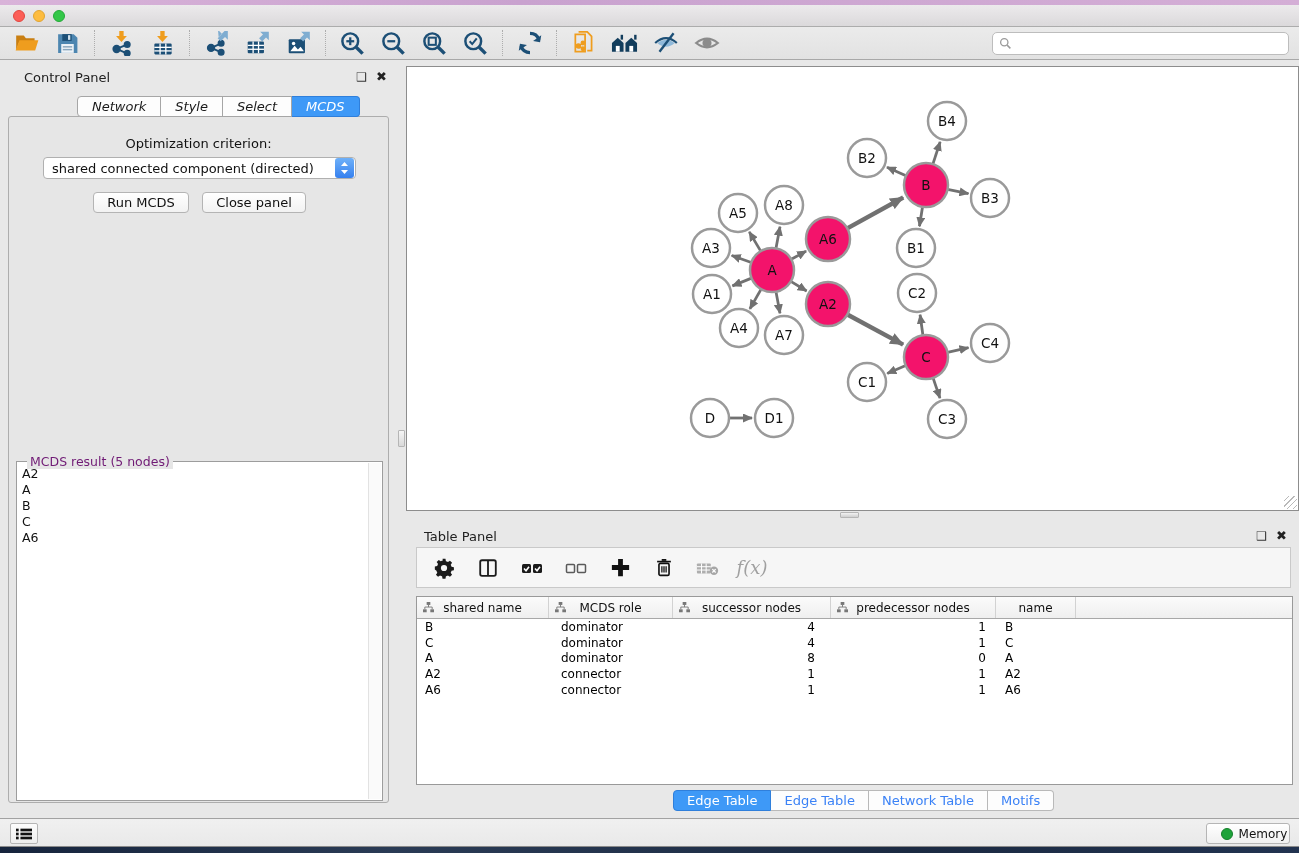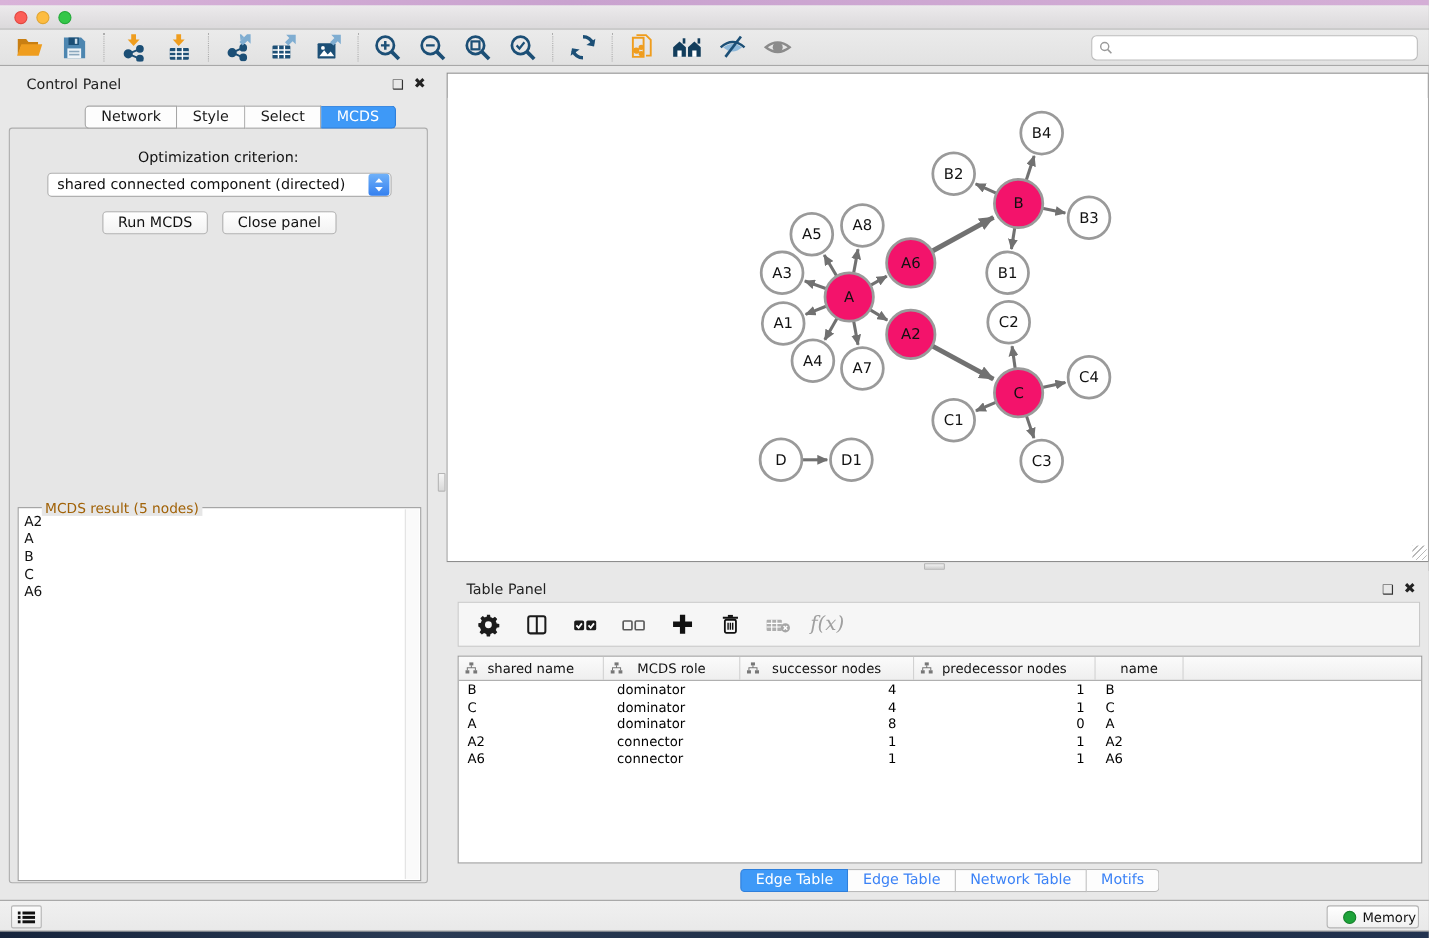--- a/index.html
+++ b/index.html
@@ -35,21 +35,21 @@
     display:flex; align-items:center; padding:0 6px; }
   .searchbox input { border:none; outline:none; flex:1; font-size:12px; margin-left:5px;
     font-family:"DejaVu Sans","Liberation Sans",sans-serif; background:transparent; }
   
   .control-panel { position:absolute; left:0; top:60px; width:397px; height:758px; background:#e8e8e8; }
   .panel-head { position:absolute; left:0; top:0; width:100%; height:30px; }
   .panel-title { position:absolute; left:24px; top:10px; font-size:13px; color:#222; }
   .panel-icons { position:absolute; right:10px; top:9px; display:flex; gap:9px; align-items:center; }
   .float-glyph { font-size:12px; color:#333; cursor:pointer; }
   .close-glyph { font-size:13px; color:#222; font-weight:bold; cursor:pointer; }
-  .cp-tabs { position:absolute; left:77px; top:36px; height:21px; display:flex; z-index:2; }
+  .cp-tabs { position:absolute; left:77px; top:36px; height:21px; display:flex; z-index:2;font-style:italic; }
   .cp-tab { height:21px; padding:0 14px; background:#fdfdfd; border:1px solid #a6a6a6; border-left:none;
     font-size:13px; display:flex; align-items:center; cursor:pointer; color:#1a1a1a; }
   .cp-tab:first-child { border-left:1px solid #a6a6a6; border-radius:4px 0 0 4px; }
   .cp-tab:last-child { border-radius:0 4px 4px 0; }
   .cp-tab.active { background:#3e99f7; color:#fff; border-color:#2f7fdb; }
   .cp-content { position:absolute; left:8px; top:56px; width:381px; height:687px;
     background:#e6e6e6; border:1px solid #adadad; border-radius:3px; }
   .opt-label { position:absolute; left:0; top:76px; width:100%; text-align:center; font-size:13px; color:#111; }
   .dropdown { position:absolute; left:43px; top:97px; width:313px; height:22px; background:#fff;
     border:1px solid #b0b0b0; border-radius:4px; display:flex; align-items:center; cursor:pointer; }
@@ -59,22 +59,22 @@
     background: linear-gradient(#6fb1f9,#3580ef); display:flex; flex-direction:column;
     align-items:center; justify-content:center; color:#fff; }
   .dd-stepper svg { display:block; }
   .btn { position:absolute; height:21px; background:linear-gradient(#ffffff,#f2f2f2);
     border:1px solid #b4b4b4; border-radius:4px; font-size:13px; color:#111;
     display:flex; align-items:center; justify-content:center; cursor:pointer; }
   .btn-run { left:93px; top:132px; width:96px; }
   .btn-close { left:202px; top:132px; width:104px; }
   .result-group { position:absolute; left:16px; top:401px; width:367px; height:340px;
     border:1px solid #9d9d9d; background:#fff; }
-  .result-legend { position:absolute; left:21px; top:-8px; background:#e6e6e6; padding:0 3px;
-    font-size:12.5px; color:#a16207; }
+  .result-legend { position:absolute; left:10px; top:-8px; background:#e6e6e6; padding:0 3px;
+    font-size:12.5px; color:#701a75; }
   .result-list { position:absolute; left:1px; top:4px; bottom:1px; right:14px; overflow:hidden;
     font-size:12.5px; color:#111; padding-left:4px; }
   .result-list div { line-height:16px; cursor:default; }
   .result-scroll { position:absolute; top:1px; bottom:1px; right:1px; width:13px;
     background:#fafafa; border-left:1px solid #e2e2e2; }
   
   .v-split { position:absolute; left:397px; top:60px; width:9px; height:758px; background:#e8e8e8; }
   .v-grip { position:absolute; left:1px; top:370px; width:7px; height:17px;
     background:linear-gradient(#f5f5f5,#d9d9d9); border:1px solid #b5b5b5; border-radius:1px; cursor:col-resize; }
   

